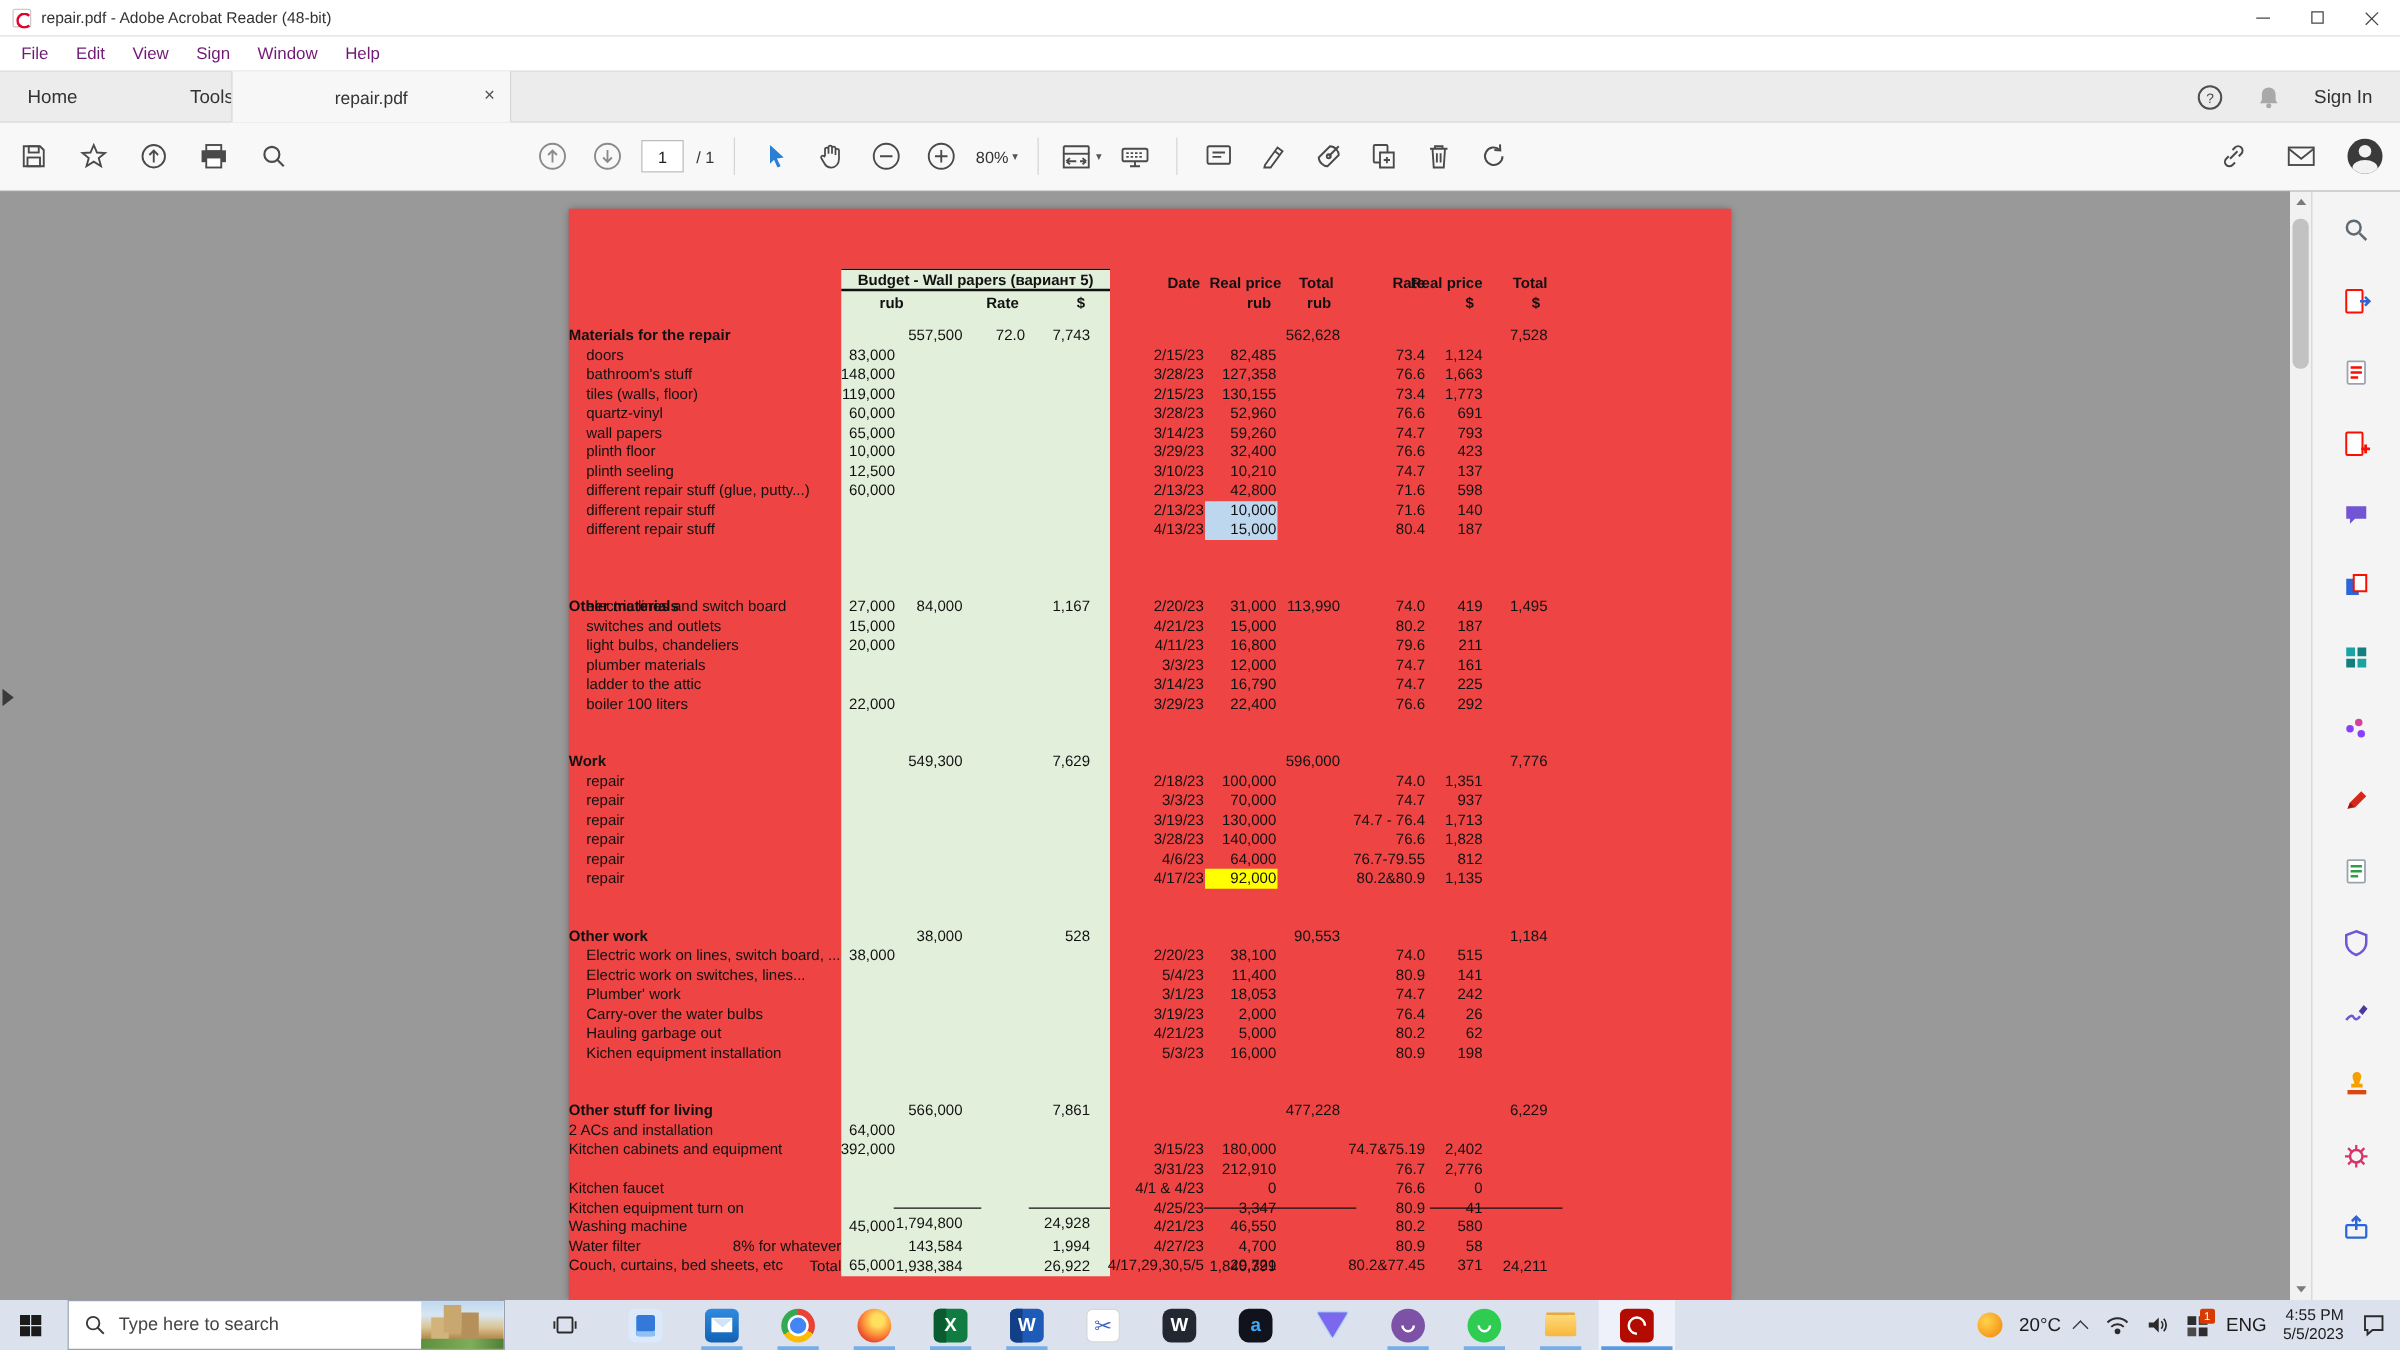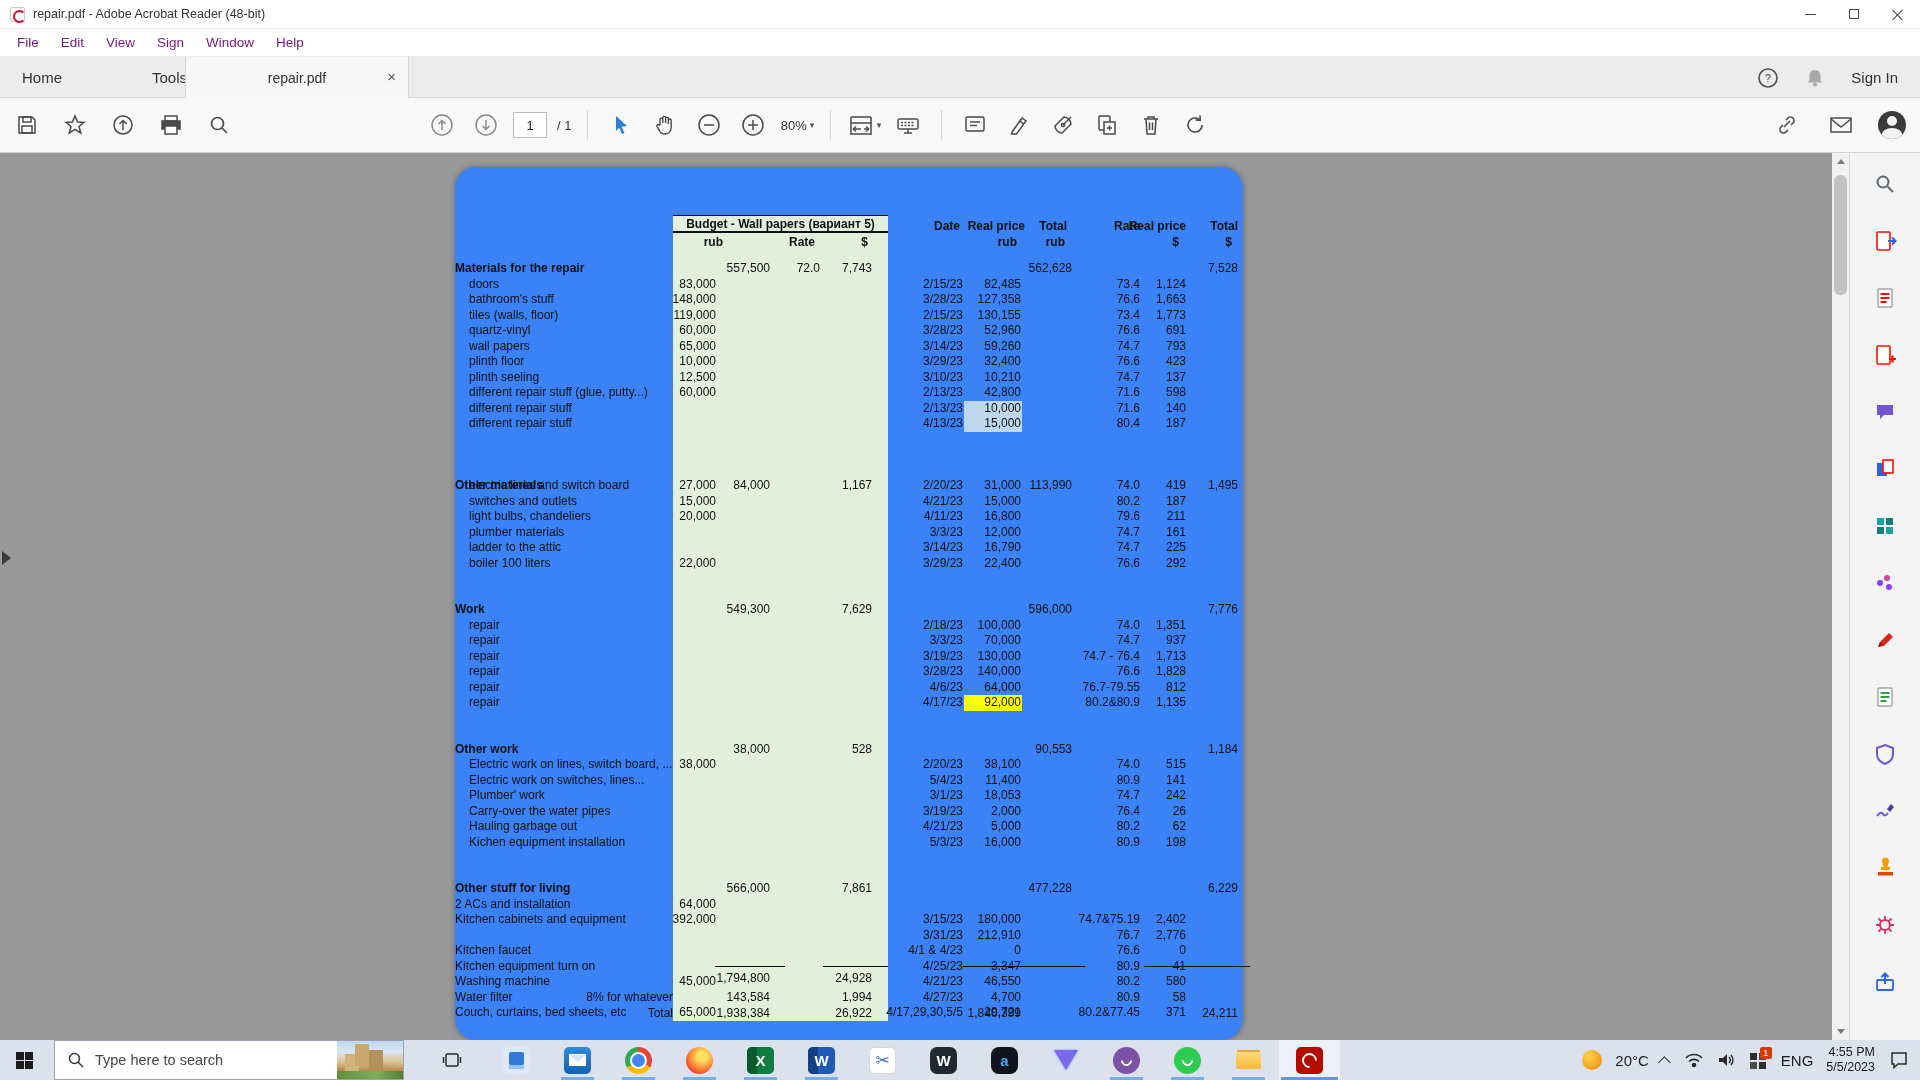--- a/index.html
+++ b/index.html
@@ -41,21 +41,21 @@
   #tb-right { position:absolute; right:14px; top:7px; display:flex; gap:20px; align-items:center; }
   #page-input { width:34px; height:26px; border:1px solid #bdbdbd; background:#fff; font-size:13px; text-align:center; color:#222; font-family:"Liberation Sans",sans-serif; }
   .tb-text { font-size:13px; color:#333; }
   .caret { font-size:9px; color:#555; margin-left:3px; }
   #avatar-btn { width:28px; height:28px; border-radius:50%; background:#3b3b3b; position:relative; overflow:hidden; }
   #avatar-btn::before { content:""; position:absolute; left:9px; top:5px; width:10px; height:10px; border-radius:50%; background:#f2f2f2; }
   #avatar-btn::after { content:""; position:absolute; left:4px; top:17px; width:20px; height:12px; border-radius:50% 50% 0 0; background:#f2f2f2; }
 
   
   #docarea { position:absolute; left:0; top:153px; width:1920px; height:887px; background:#999; overflow:hidden; }
-  #pdf-page { position:absolute; left:455px; top:14px; width:788px; height:873px; background:#3b82f6; box-shadow:0 0 6px rgba(0,0,0,.35);border-radius:21px; }
+  #pdf-page { position:absolute; left:455px; top:14px; width:930px; height:873px; background:#ef4444; box-shadow:0 0 6px rgba(0,0,0,.35); }
   #table-root { position:absolute; left:0; top:0; width:800px; height:873px; font-size:12px; color:#111; }
   #green-block { position:absolute; left:218px; top:48px; width:215px; height:806px; background:#e2efda; }
   #budget-head { position:absolute; left:218px; top:48px; width:215px; height:18px; border-top:1.5px solid #111; border-bottom:2.5px solid #111; text-align:center; font-weight:bold; line-height:16px; }
   .hdr { position:absolute; font-weight:bold; text-align:right; }
   .trow { position:absolute; left:0; width:800px; height:15.5px; line-height:15.5px; white-space:nowrap; }
   .trow span { position:absolute; display:block; height:15.5px; }
   .num { text-align:right; }
   .cl  { left:0; } .cl.b { font-weight:bold; }
   .cli { left:14px; }
   .c-rub  { left:151px; width:110px; }
@@ -578,21 +578,21 @@
               <span class="c-rusd num">141</span>
             </div>
             <div class="trow" style="top: 621px;">
               <span class="cli">Plumber' work</span>
               <span class="c-date num">3/1/23</span>
               <span class="c-rrub num">18,053</span>
               <span class="c-rate2 num">74.7</span>
               <span class="c-rusd num">242</span>
             </div>
             <div class="trow" style="top: 636.5px;">
-              <span class="cli">Carry-over the water pipes</span>
+              <span class="cli">Carry-over the water bulbs</span>
               <span class="c-date num">3/19/23</span>
               <span class="c-rrub num">2,000</span>
               <span class="c-rate2 num">76.4</span>
               <span class="c-rusd num">26</span>
             </div>
             <div class="trow" style="top: 652px;">
               <span class="cli">Hauling garbage out</span>
               <span class="c-date num">4/21/23</span>
               <span class="c-rrub num">5,000</span>
               <span class="c-rate2 num">80.2</span>

